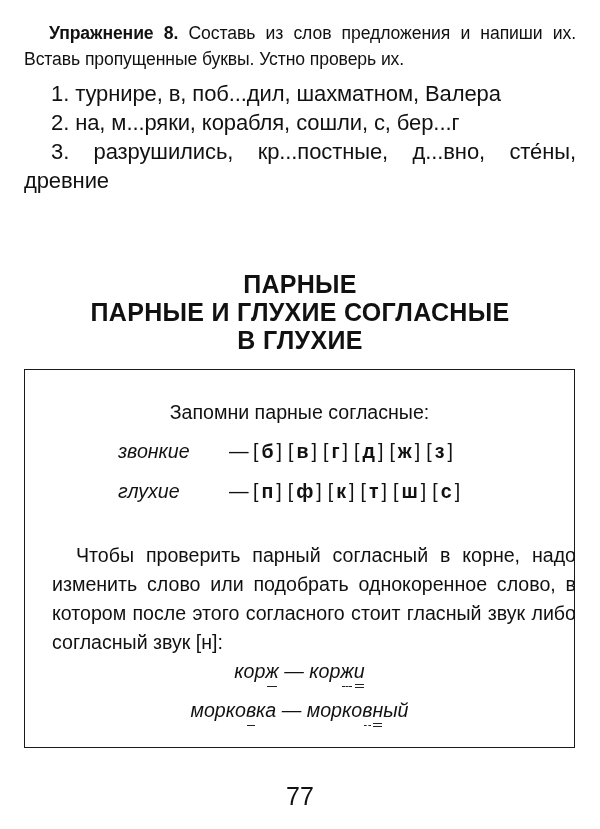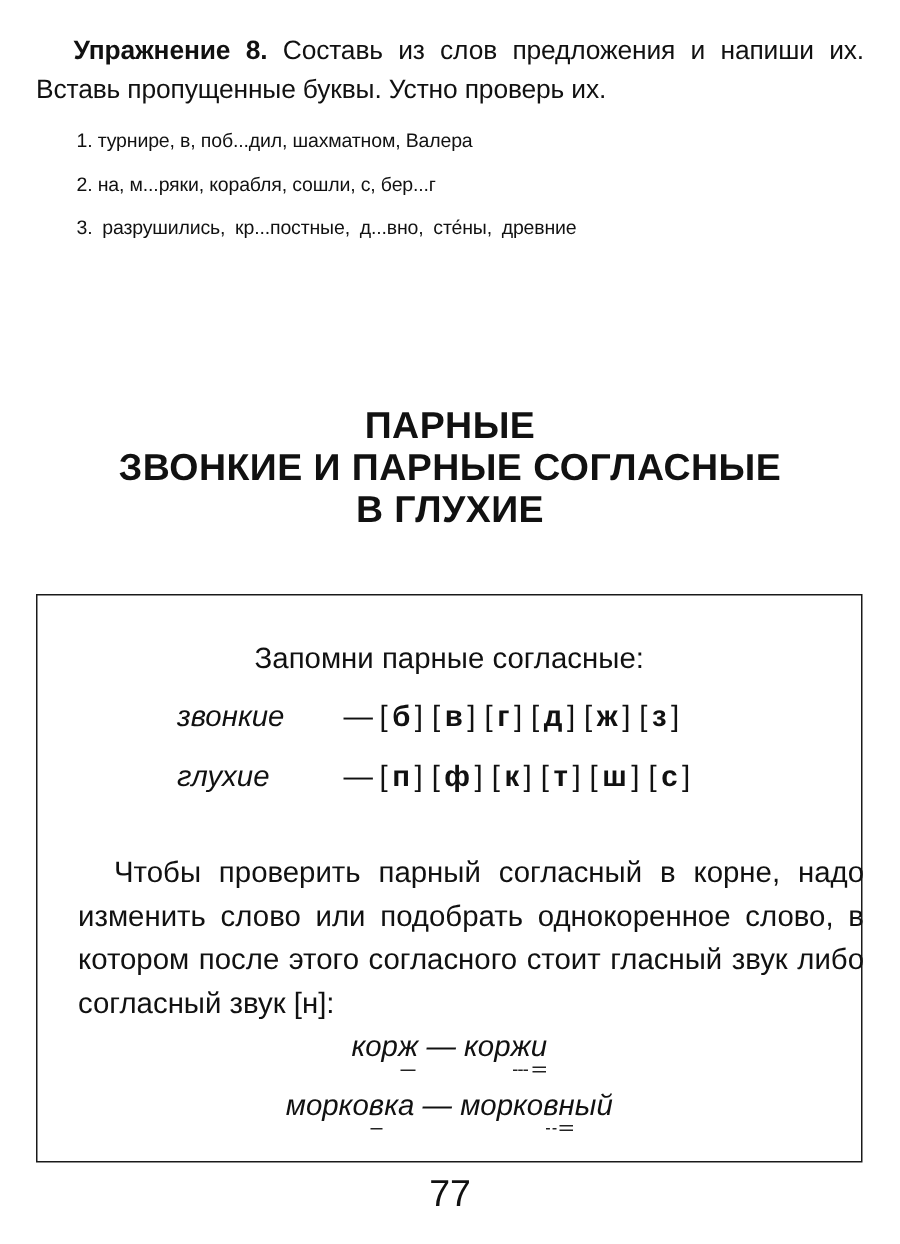--- a/index.html
+++ b/index.html
@@ -11,35 +11,35 @@
     .page { position: absolute; left: 0; top: 0; width: 552px; height: 829px; }
 
     
     .exercise {
       position: absolute; left: 24px; top: 20px; width: 552px;
       font-size: 17.6px; line-height: 26px; text-align: justify;
       letter-spacing: -0.1px;
     }
     .exercise .intro { text-indent: 25px; margin: 0; }
     .exercise .intro b { font-weight: bold; }
-    .exercise .items { margin-top: 7px; font-size: 13px; line-height: 29px; }
+    .exercise .items { margin-top: 7px; font-size: 22px; line-height: 29px; }
     .exercise .item { text-indent: 27px; margin: 0; }
     .exercise .item-3 { word-spacing: 3px; }
 
     
     .heading {
       position: absolute; left: 0; top: 270px; width: 600px;
       text-align: center; font-weight: bold; font-size: 25px; line-height: 28px;
       letter-spacing: 0.3px;
     }
     .heading div { margin: 0; }
 
     
     .rule-box {
-      position: absolute; left: 24px; top: 396px; width: 551px; height: 379px;
+      position: absolute; left: 24px; top: 369px; width: 551px; height: 379px;
       border: 1.5px solid #1a1a1a; box-sizing: border-box;
     }
     .remember {
       position: absolute; left: 0; top: 29px; width: 100%; text-align: center;
       font-size: 19.6px; line-height: 26px;
     }
     .pairs-row {
       position: absolute; left: 93px; font-size: 19.6px; line-height: 26px;
       white-space: nowrap;
     }
@@ -100,21 +100,21 @@
     <p class="intro"><b>Упражнение 8.</b> <span>Составь из слов предложения и напиши их. Вставь пропущенные буквы. Устно проверь их.</span></p>
     <div class="items">
       <p class="item">1. турнире, в, поб...дил, шахматном, Валера</p>
       <p class="item">2. на, м...ряки, корабля, сошли, с, бер...г</p>
       <p class="item item-3">3. разрушились, кр...постные, д...вно, сте́ны, древние</p>
     </div>
   </div>
 
   <div class="heading">
     <div>ПАРНЫЕ</div>
-    <div>ЗВОНКИЕ И ПАРНЫЕ СОГЛАСНЫЕ</div>
+    <div>ПАРНЫЕ И ГЛУХИЕ СОГЛАСНЫЕ</div>
     <div>В ГЛУХИЕ</div>
   </div>
 
   <div class="rule-box">
     <div class="remember">Запомни парные согласные:</div>
 
     <div class="pairs-row voiced">
       <span class="kind">звонкие</span><span class="dash">—</span><span class="ph"><span class="br">[</span><span class="letter">б</span><span class="br">]</span></span><span class="ph"><span class="br">[</span><span class="letter">в</span><span class="br">]</span></span><span class="ph"><span class="br">[</span><span class="letter">г</span><span class="br">]</span></span><span class="ph"><span class="br">[</span><span class="letter">д</span><span class="br">]</span></span><span class="ph"><span class="br">[</span><span class="letter">ж</span><span class="br">]</span></span><span class="ph"><span class="br">[</span><span class="letter">з</span><span class="br">]</span></span>
     </div>
 

